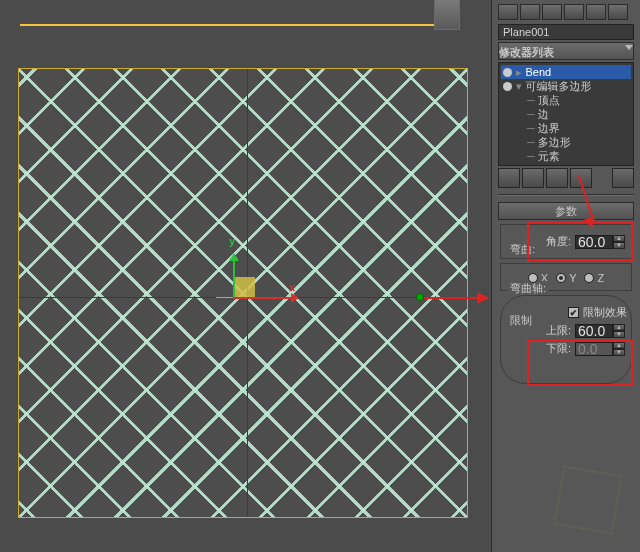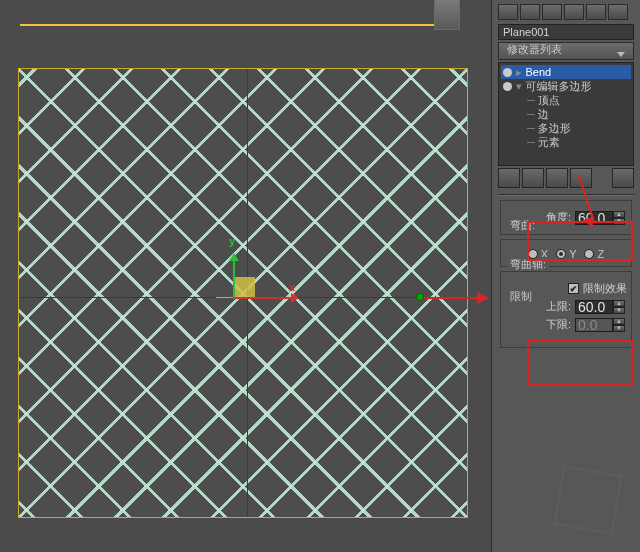--- a/index.html
+++ b/index.html
@@ -140,22 +140,22 @@
     border:1px solid #222;
     color:#d4d4d4;
     padding:1px 4px;
     font-size:11px;
   }
   .droplabel{
     margin:2px 6px;
     height:18px;
     background:linear-gradient(#6c6c6c,#545454);
     border:1px solid #2a2a2a;
-    padding:2px 8px;
-    display:flex; justify-content:space-between; align-items:flex-end;
+    padding:2px 0;
+    display:flex; justify-content:space-between; align-items:flex-start;font-weight:bold;
   }
   .droplabel .arrow{
     width:0;height:0;
     border-left:4px solid transparent;
     border-right:4px solid transparent;
     border-top:5px solid #bbb;
   }
   .modstack{
     margin:2px 6px;
     height:104px;
@@ -326,35 +326,39 @@
       <span class="dash">▸</span>
       <span>Bend</span>
     </div>
     <div class="row">
       <span class="bulb"></span>
       <span class="dash">▾</span>
       <span>可编辑多边形</span>
     </div>
     <div class="sub"><span class="dash">─</span> <span>顶点</span></div>
     <div class="sub"><span class="dash">─</span> <span>边</span></div>
+    <div class="sub"><span class="dash">─</span> <span>边界</span></div>
     <div class="sub"><span class="dash">─</span> <span>多边形</span></div>
     <div class="sub"><span class="dash">─</span> <span>元素</span></div>
   </div>
 
   <div class="stack-tools">
     <span></span>
     <span></span>
     <span></span>
     <span></span>
     <span class="spacer"></span>
     <span></span>
   </div>
 
   <div class="divider"></div>
 
+  <div class="rollhead">
+    <span>参数</span>
+  </div>
 
   <div class="group">
     <span class="legend">弯曲:</span>
     <div class="form-row">
       <label>角度:</label>
       <div class="spinner">
         <input value="60.0" style="">
         <span class="updn">
             <b>▲</b>
             <b>▼</b>
@@ -374,21 +378,21 @@
           <span class="radio checked"></span>
           <span>Y</span>
         </label>
       <label>
           <span class="radio"></span>
           <span>Z</span>
         </label>
     </div>
   </div>
 
-  <div class="group" style="padding-bottom:12px;">
+  <div class="group" style="padding-bottom:24px;border-radius:25px;">
     <span class="legend">限制</span>
     <div class="form-row" style="justify-content:flex-end;">
       <span class="chk">✔</span>
       <label>限制效果</label>
     </div>
     <div class="form-row">
       <label>上限:</label>
       <div class="spinner">
         <input value="60.0" style="">
         <span class="updn">

